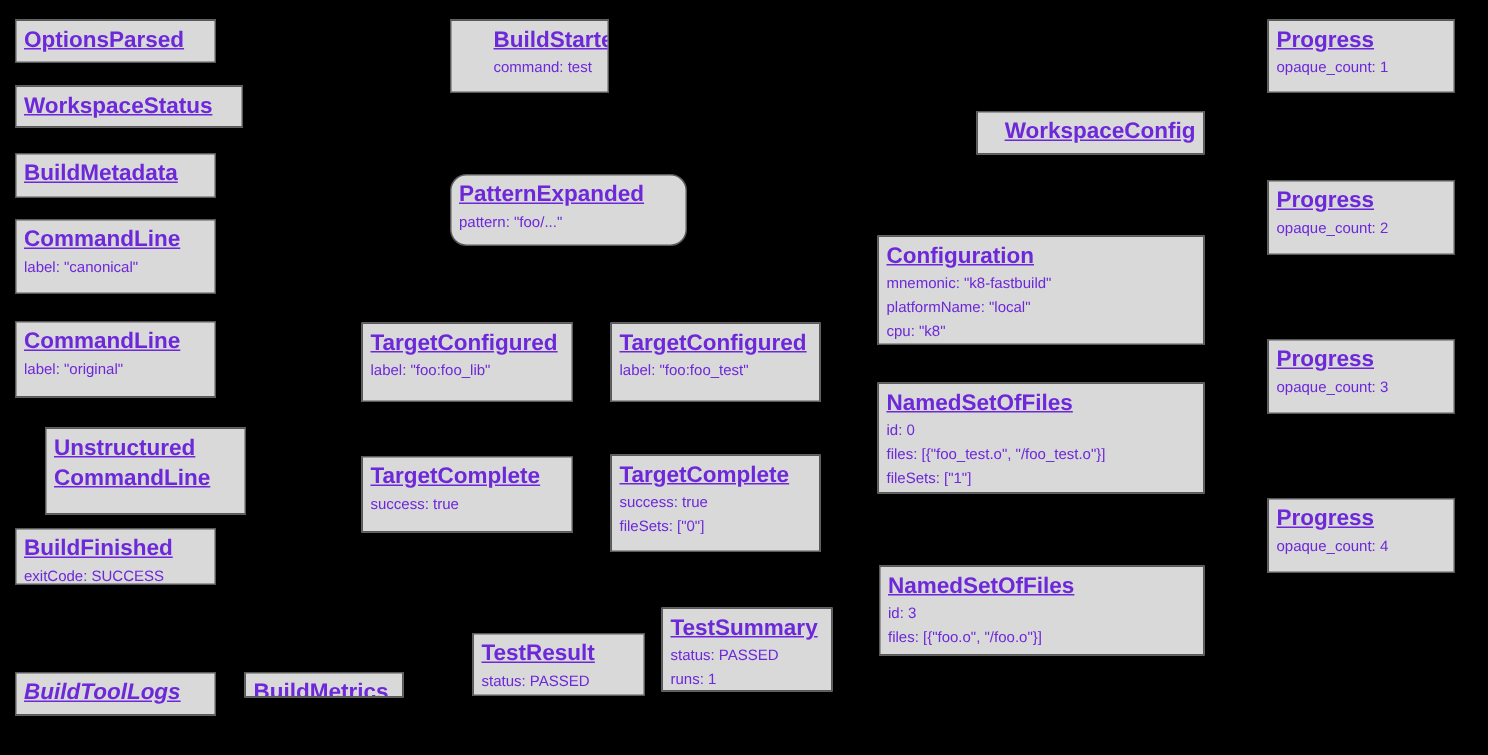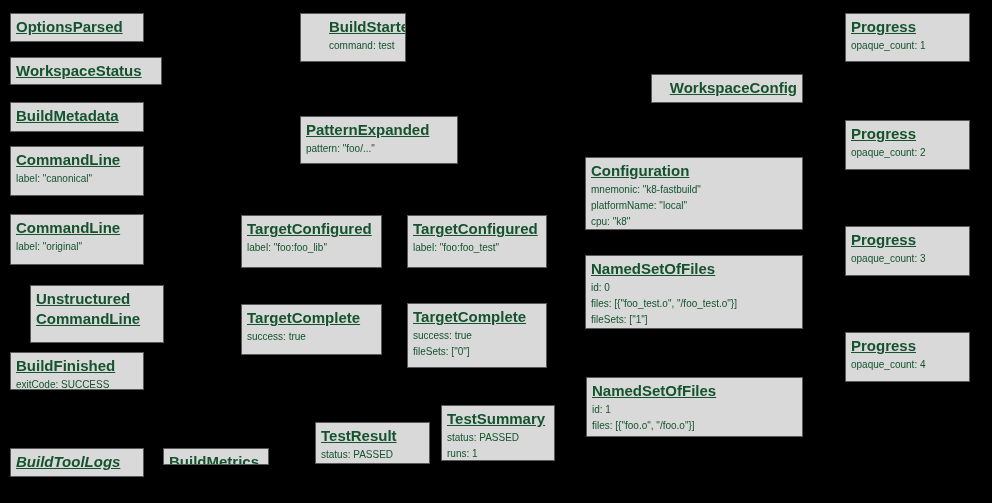--- a/index.html
+++ b/index.html
@@ -9,21 +9,21 @@
     width: 992px;
     height: 503px;
     background: #000;
     overflow: hidden;
     font-family: "Liberation Sans", "DejaVu Sans", sans-serif;
   }
   .node {
     position: absolute;
     background: #d9d9d9;
     border: 1px solid #595959;
-    color: #14532d;
+    color: #6d28d9;
     padding: 3px 5px 2px 5px;
     overflow: hidden;
   }
   .node-title { margin-bottom: 1px; }
   .title-line {
     display: block;
     font-size: 15px;
     font-weight: bold;
     line-height: 20px;
     text-decoration: underline;
@@ -87,21 +87,21 @@
       <div class="node-title">
         <span class="title-line">BuildMetrics</span>
       </div>
     </div>
     <div class="node" style="left: 300px; top: 13px; width: 106px; height: 49px; padding-left: 28px;">
       <div class="node-title">
         <span class="title-line">BuildStarted</span>
       </div>
       <div class="node-field">command: test</div>
     </div>
-    <div class="node" style="left: 300px; top: 116px; width: 158px; height: 48px;">
+    <div class="node" style="left: 300px; top: 116px; width: 158px; height: 48px; border-radius: 11px;">
       <div class="node-title">
         <span class="title-line">PatternExpanded</span>
       </div>
       <div class="node-field">pattern: "foo/..."</div>
     </div>
     <div class="node" style="left: 241px; top: 215px; width: 141px; height: 53px;">
       <div class="node-title">
         <span class="title-line">TargetConfigured</span>
       </div>
       <div class="node-field">label: "foo:foo_lib"</div>
@@ -156,21 +156,21 @@
         <span class="title-line">NamedSetOfFiles</span>
       </div>
       <div class="node-field">id: 0</div>
       <div class="node-field">files: [{"foo_test.o", "/foo_test.o"}]</div>
       <div class="node-field">fileSets: ["1"]</div>
     </div>
     <div class="node" style="left: 586px; top: 377px; width: 217px; height: 60px;">
       <div class="node-title">
         <span class="title-line">NamedSetOfFiles</span>
       </div>
-      <div class="node-field">id: 1</div>
+      <div class="node-field">id: 3</div>
       <div class="node-field">files: [{"foo.o", "/foo.o"}]</div>
     </div>
     <div class="node" style="left: 845px; top: 13px; width: 125px; height: 49px;">
       <div class="node-title">
         <span class="title-line">Progress</span>
       </div>
       <div class="node-field">opaque_count: 1</div>
     </div>
     <div class="node" style="left: 845px; top: 120px; width: 125px; height: 50px;">
       <div class="node-title">

